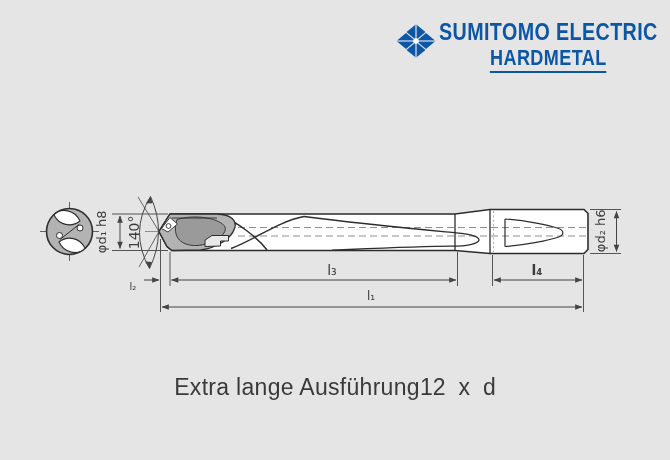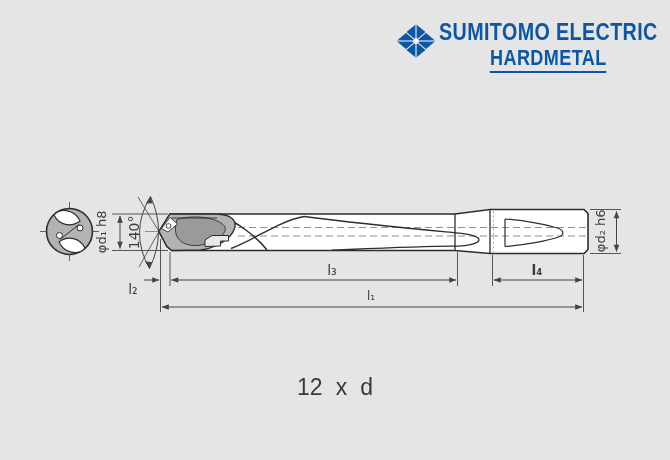--- a/index.html
+++ b/index.html
@@ -133,24 +133,25 @@
 
       <line x1="494" y1="280" x2="582" y2="280" stroke-width="1" marker-start="url(#arr)" marker-end="url(#arr)"></line>
 
       <line x1="162" y1="307" x2="582" y2="307" stroke-width="1" marker-start="url(#arr)" marker-end="url(#arr)"></line>
     </g>
   </svg>
 
   <div class="dim-label rot" style="left:62px;top:224px;width:80px;">φd₁ h8</div>
   <div class="dim-label rot" style="left:109px;top:224px;width:50px;font-size:14px;">140°</div>
   <div class="dim-label rot" style="left:561px;top:223px;width:80px;">φd₂ h6</div>
-  <div class="dim-label" style="left:121px;top:269px;width:24px;font-size:14px;margin-top:12px;">l₂</div>
+  <div class="dim-label" style="left:121px;top:269px;width:24px;font-size:10px;margin-top:12px;">l₂</div>
   <div class="dim-label" style="left:312px;top:262px;width:40px;font-size:14px;">l₃</div>
   <div class="dim-label" style="left:517px;top:262px;width:40px;font-size:14px;font-weight:bold;">l₄</div>
   <div class="dim-label" style="left:351px;top:289px;width:40px;font-size:12px;">l₁</div>
 
   <div class="caption">
+    <span class="cap-text">Extra lange Ausführung</span>
     <span class="cap-mult">12</span>
     <span class="cap-x">x</span>
     <span class="cap-d">d</span>
   </div>
 
 </div>
 
 </body></html>

